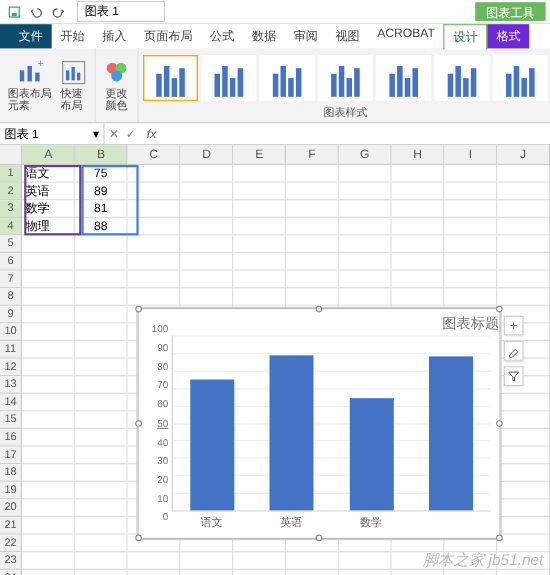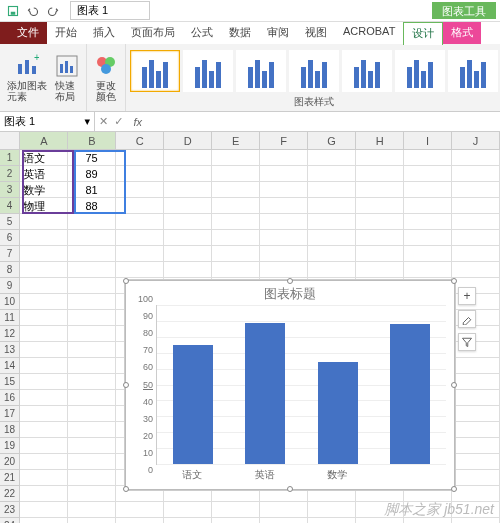--- a/index.html
+++ b/index.html
@@ -9,22 +9,22 @@
 .titlebar { height: 22px; background: #fff; display: flex; align-items: center; padding: 0 4px; border-bottom: 1px solid #ddd; }
 .qat { display: flex; gap: 2px; align-items: center; }
 .qat-btn { width: 18px; height: 18px; display: flex; align-items: center; justify-content: center; color: #555; }
 .qat-btn svg { width: 12px; height: 12px; }
 .title-box { margin-left: 8px; border: 1px solid #ccc; padding: 1px 6px; background: #fff; font-size: 11px; width: 80px; }
 .chart-tools { margin-left: auto; background: #69b85c; color: #fff; padding: 2px 10px 0; font-size: 11px; }
 
 
 .tabs { height: 22px; display: flex; align-items: stretch; font-size: 11px; background: #fff; }
 .tab { padding: 3px 8px; color: #444; cursor: pointer; }
-.tab.file { background: #7f1d1d; color: #fff; padding-left: 17px; }
-.tab.ctx { background: #ec4899; color: #fff; }
+.tab.file { background: #0c4a6e; color: #fff; padding-left: 17px; }
+.tab.ctx { background: #6d28d9; color: #fff; }
 .tab.ctx.active { background: #fff; color: #217346; border: 1px solid #69b85c; border-bottom: none; margin-bottom: -1px; }
 
 
 .ribbon { height: 68px; background: #f3f3f3; border-bottom: 1px solid #ccc; display: flex; }
 .ribbon-group { border-right: 1px solid #ddd; padding: 2px 4px; display: flex; flex-direction: column; }
 .ribbon-group-body { flex: 1; display: flex; align-items: center; gap: 2px; }
 .ribbon-group-label { text-align: center; font-size: 10px; color: #555; }
 .big-btn { display: flex; flex-direction: column; align-items: center; justify-content: center; padding: 2px 3px; font-size: 10px; color: #444; line-height: 1.1; }
 .big-btn svg { width: 24px; height: 24px; margin-bottom: 2px; }
 .chart-style { width: 50px; height: 42px; border: 1px solid transparent; display: flex; align-items: flex-end; justify-content: center; gap: 2px; padding: 3px; background: #fff; }
@@ -49,21 +49,21 @@
 .rowhead { width: 22px; border-right: 1px solid #ccc; border-bottom: 1px solid #ccc; text-align: center; font-size: 10px; color: #555; line-height: 16px; background: #f0f0f0; }
 .rowhead.sel { background: #d3e6c8; }
 .cell { width: 52px; border-right: 1px solid #ddd; border-bottom: 1px solid #ddd; font-size: 11px; padding: 0 3px; line-height: 16px; overflow: hidden; white-space: nowrap; }
 .cell.num { text-align: center; }
 .range-outline-a { position: absolute; border: 2px solid #6a3d9a; pointer-events: none; }
 .range-outline-b { position: absolute; border: 2px solid #3f7fe0; pointer-events: none; }
 
 
 .chart-obj { position: absolute; left: 125px; top: 148px; width: 330px; height: 210px; background: #fff; border: 1px solid #bbb; box-shadow: 0 0 0 1px #ccc; }
 .chart-handle { position: absolute; width: 6px; height: 6px; border: 1px solid #888; background: #fff; border-radius: 3px; }
-.chart-title { text-align: center; font-size: 13px; color: #777; padding: 4px 0 2px; }
+.chart-title { text-align: right; font-size: 13px; color: #777; padding: 4px 0 2px; }
 .plot { position: relative; height: 160px; margin: 0 8px 0 30px; border-left: 1px solid #ccc; border-bottom: 1px solid #ccc; }
 .yaxis { position: absolute; left: -26px; top: -6px; bottom: -6px; width: 24px; }
 .ytick { position: absolute; right: 2px; font-size: 9px; color: #777; transform: translateY(-50%); }
 .gridline { position: absolute; left: 0; right: 0; height: 1px; background: #eee; }
 .bars { position: absolute; left: 0; right: 0; bottom: 0; top: 0; display: flex; }
 .bar-slot { flex: 1; display: flex; align-items: flex-end; justify-content: center; }
 .bar { width: 40px; background: #4472c4; }
 .xaxis { display: flex; margin-left: 30px; margin-right: 8px; }
 .xlabel { flex: 1; text-align: center; font-size: 10px; color: #666; padding-top: 3px; }
 .side-btns { position: absolute; right: -22px; top: 6px; display: flex; flex-direction: column; gap: 5px; }
@@ -116,21 +116,21 @@
 <div class="ribbon">
   <div class="ribbon-group">
     <div class="ribbon-group-body">
       <div class="big-btn">
         <svg viewBox="0 0 24 24">
             <rect x="3" y="10" width="4" height="10" fill="#4472c4"></rect>
             <rect x="10" y="6" width="4" height="14" fill="#4472c4"></rect>
             <rect x="17" y="12" width="4" height="8" fill="#4472c4"></rect>
             <text x="19" y="7" font-size="10" fill="#2a7">+</text>
           </svg>
-        <span style="white-space:pre;">添加图表
+        <span style="white-space:pre;">图表布局
 元素</span>
       </div>
       <div class="big-btn">
         <svg viewBox="0 0 24 24">
             <rect x="2" y="2" width="20" height="20" fill="none" stroke="#888"></rect>
             <rect x="5" y="10" width="3" height="9" fill="#4472c4"></rect>
             <rect x="10" y="7" width="3" height="12" fill="#4472c4"></rect>
             <rect x="15" y="12" width="3" height="7" fill="#4472c4"></rect>
           </svg>
         <span>快速布局</span>

